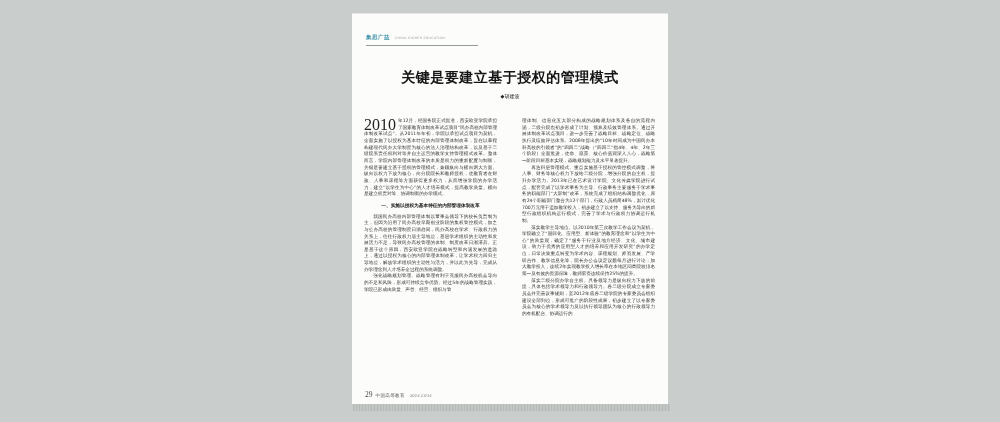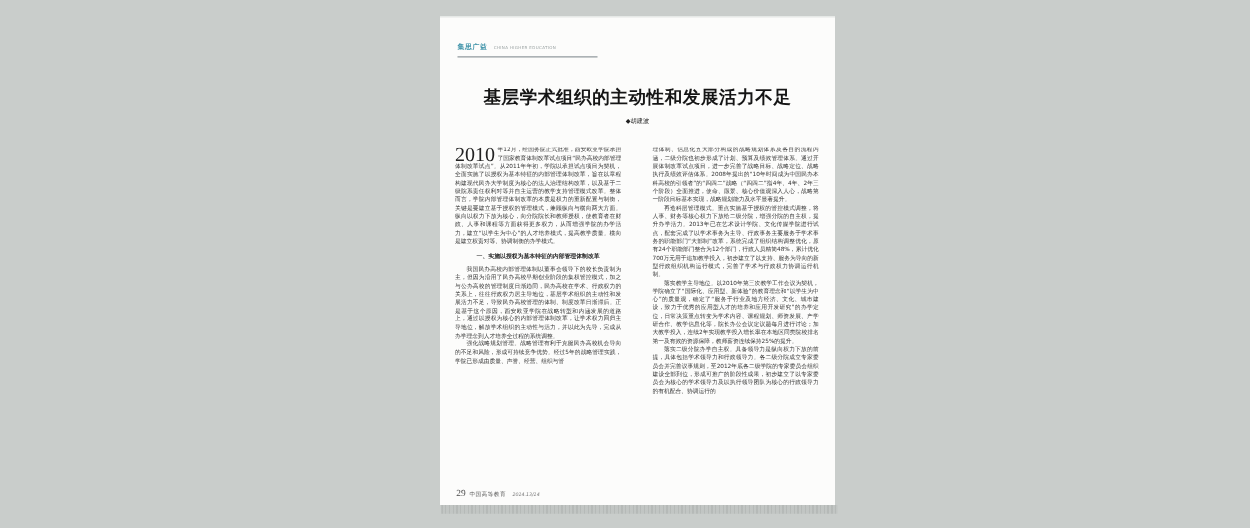--- a/index.html
+++ b/index.html
@@ -64,21 +64,21 @@
 </style>
 </head>
 <body>
 
 <div class="page">
 
   <div class="header">
     <span class="col-label">集思广益</span><span class="journal-en">CHINA HIGHER EDUCATION</span>
   </div>
 
-  <h1 class="title">基层学术组织的主动性和发展活力不足</h1>
+  <h1 class="title">关键是要建立基于授权的管理模式</h1>
   <div class="author">◆胡建波</div>
 
   <div class="columns">
     <div class="col">
       <p class="p"><span class="dropcap">2010</span><span>年12月，经国务院正式批准，西安欧亚学院承担了国家教育体制改革试点项目“民办高校内部管理体制改革试点”。从2011年年初，学院以承担试点项目为契机，全面实施了以授权为基本特征的内部管理体制改革，旨在以章程构建现代民办大学制度为核心的法人治理结构改革，以及基于二级院系责任权利对等并自主运营的教学支持管理模式改革。整体而言，学院内部管理体制改革的本质是权力的重新配置与制衡，关键是要建立基于授权的管理模式，兼顾纵向与横向两大方面。纵向以权力下放为核心，向分院院长和教师授权，使教育者在财政、人事和课程等方面获得更多权力，从而增强学院的办学活力，建立“以学生为中心”的人才培养模式，提高教学质量。横向是建立权责对等、协调制衡的办学模式。</span></p>
       <p class="heading">一、实施以授权为基本特征的内部管理体制改革</p>
       <p class="p indent">我国民办高校内部管理体制以董事会领导下的校长负责制为主，但因为沿用了民办高校早期创业阶段的集权管控模式，加之与公办高校的管理制度日渐趋同，民办高校在学术、行政权力的关系上，往往行政权力居主导地位，基层学术组织的主动性和发展活力不足，导致民办高校管理的体制、制度改革日渐滞后。正是基于这个原因，西安欧亚学院在战略转型和内涵发展的道路上，通过以授权为核心的内部管理体制改革，让学术权力回归主导地位，解放学术组织的主动性与活力，并以此为先导，完成从办学理念到人才培养全过程的系统调整。</p>
       <p class="p indent">强化战略规划管理。战略管理有利于克服民办高校机会导向的不足和风险，形成可持续竞争优势。经过5年的战略管理实践，学院已形成由质量、声誉、经营、组织与管</p>
     </div>
     <div class="col">

